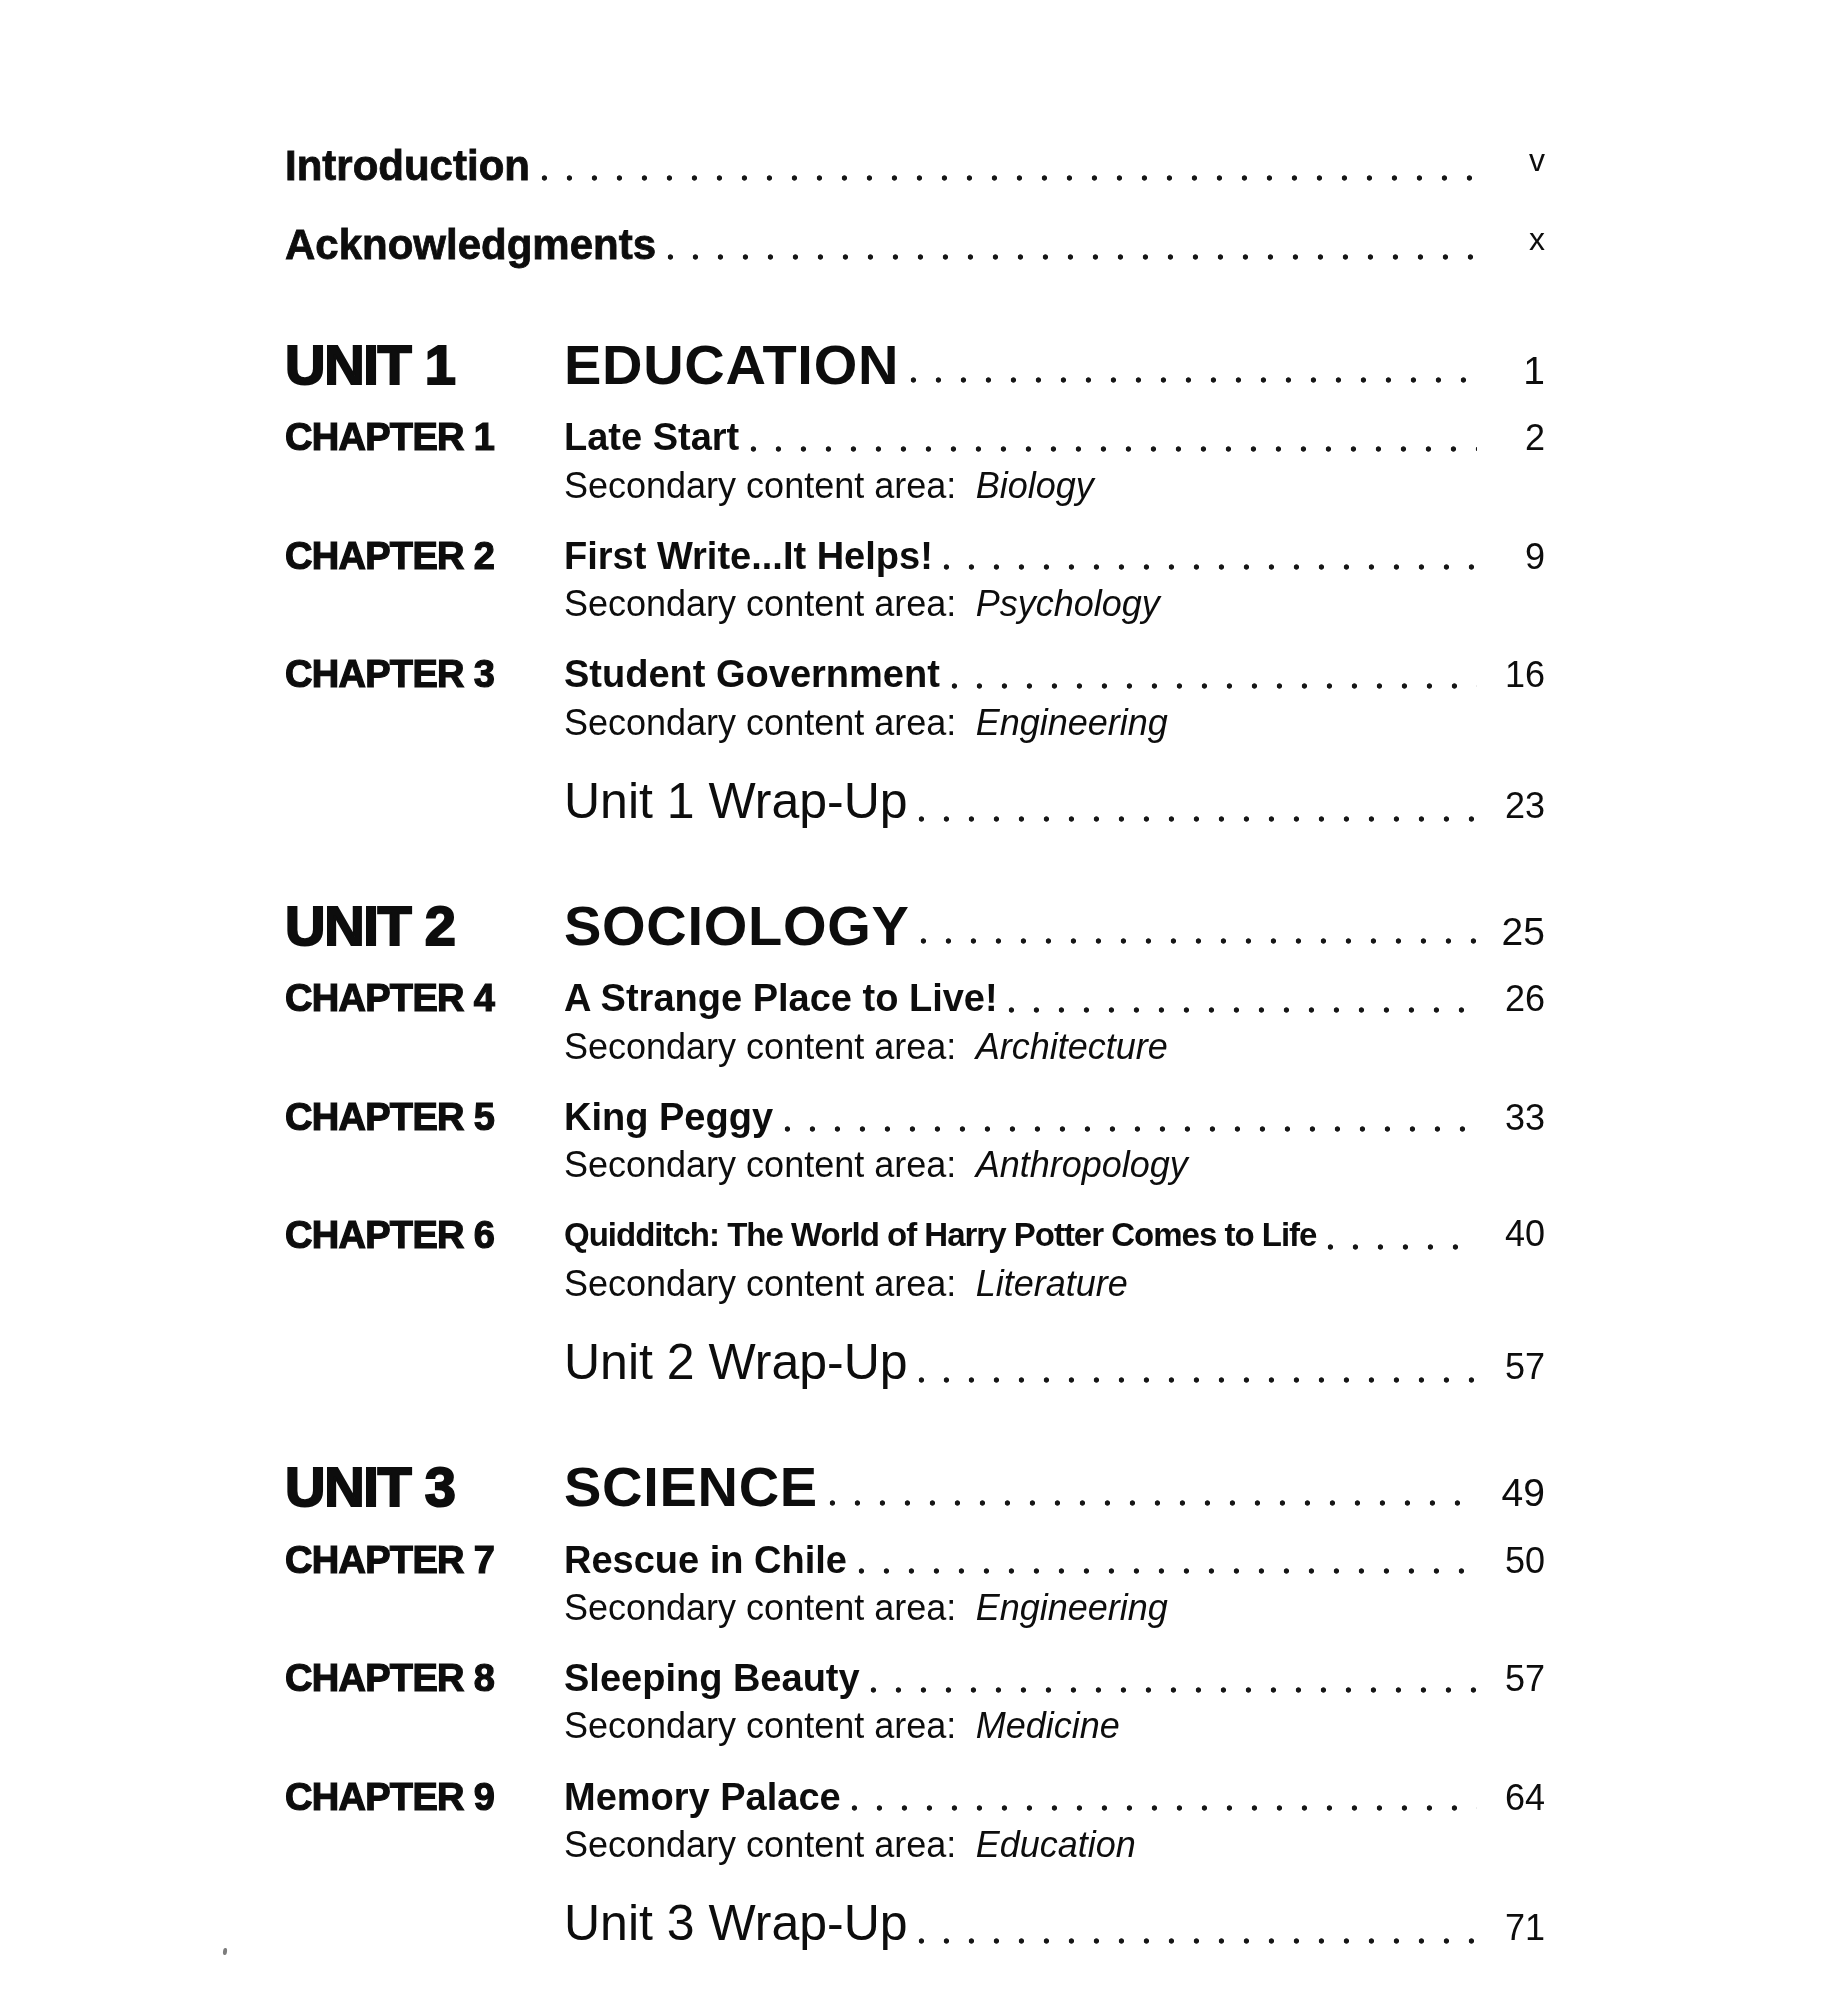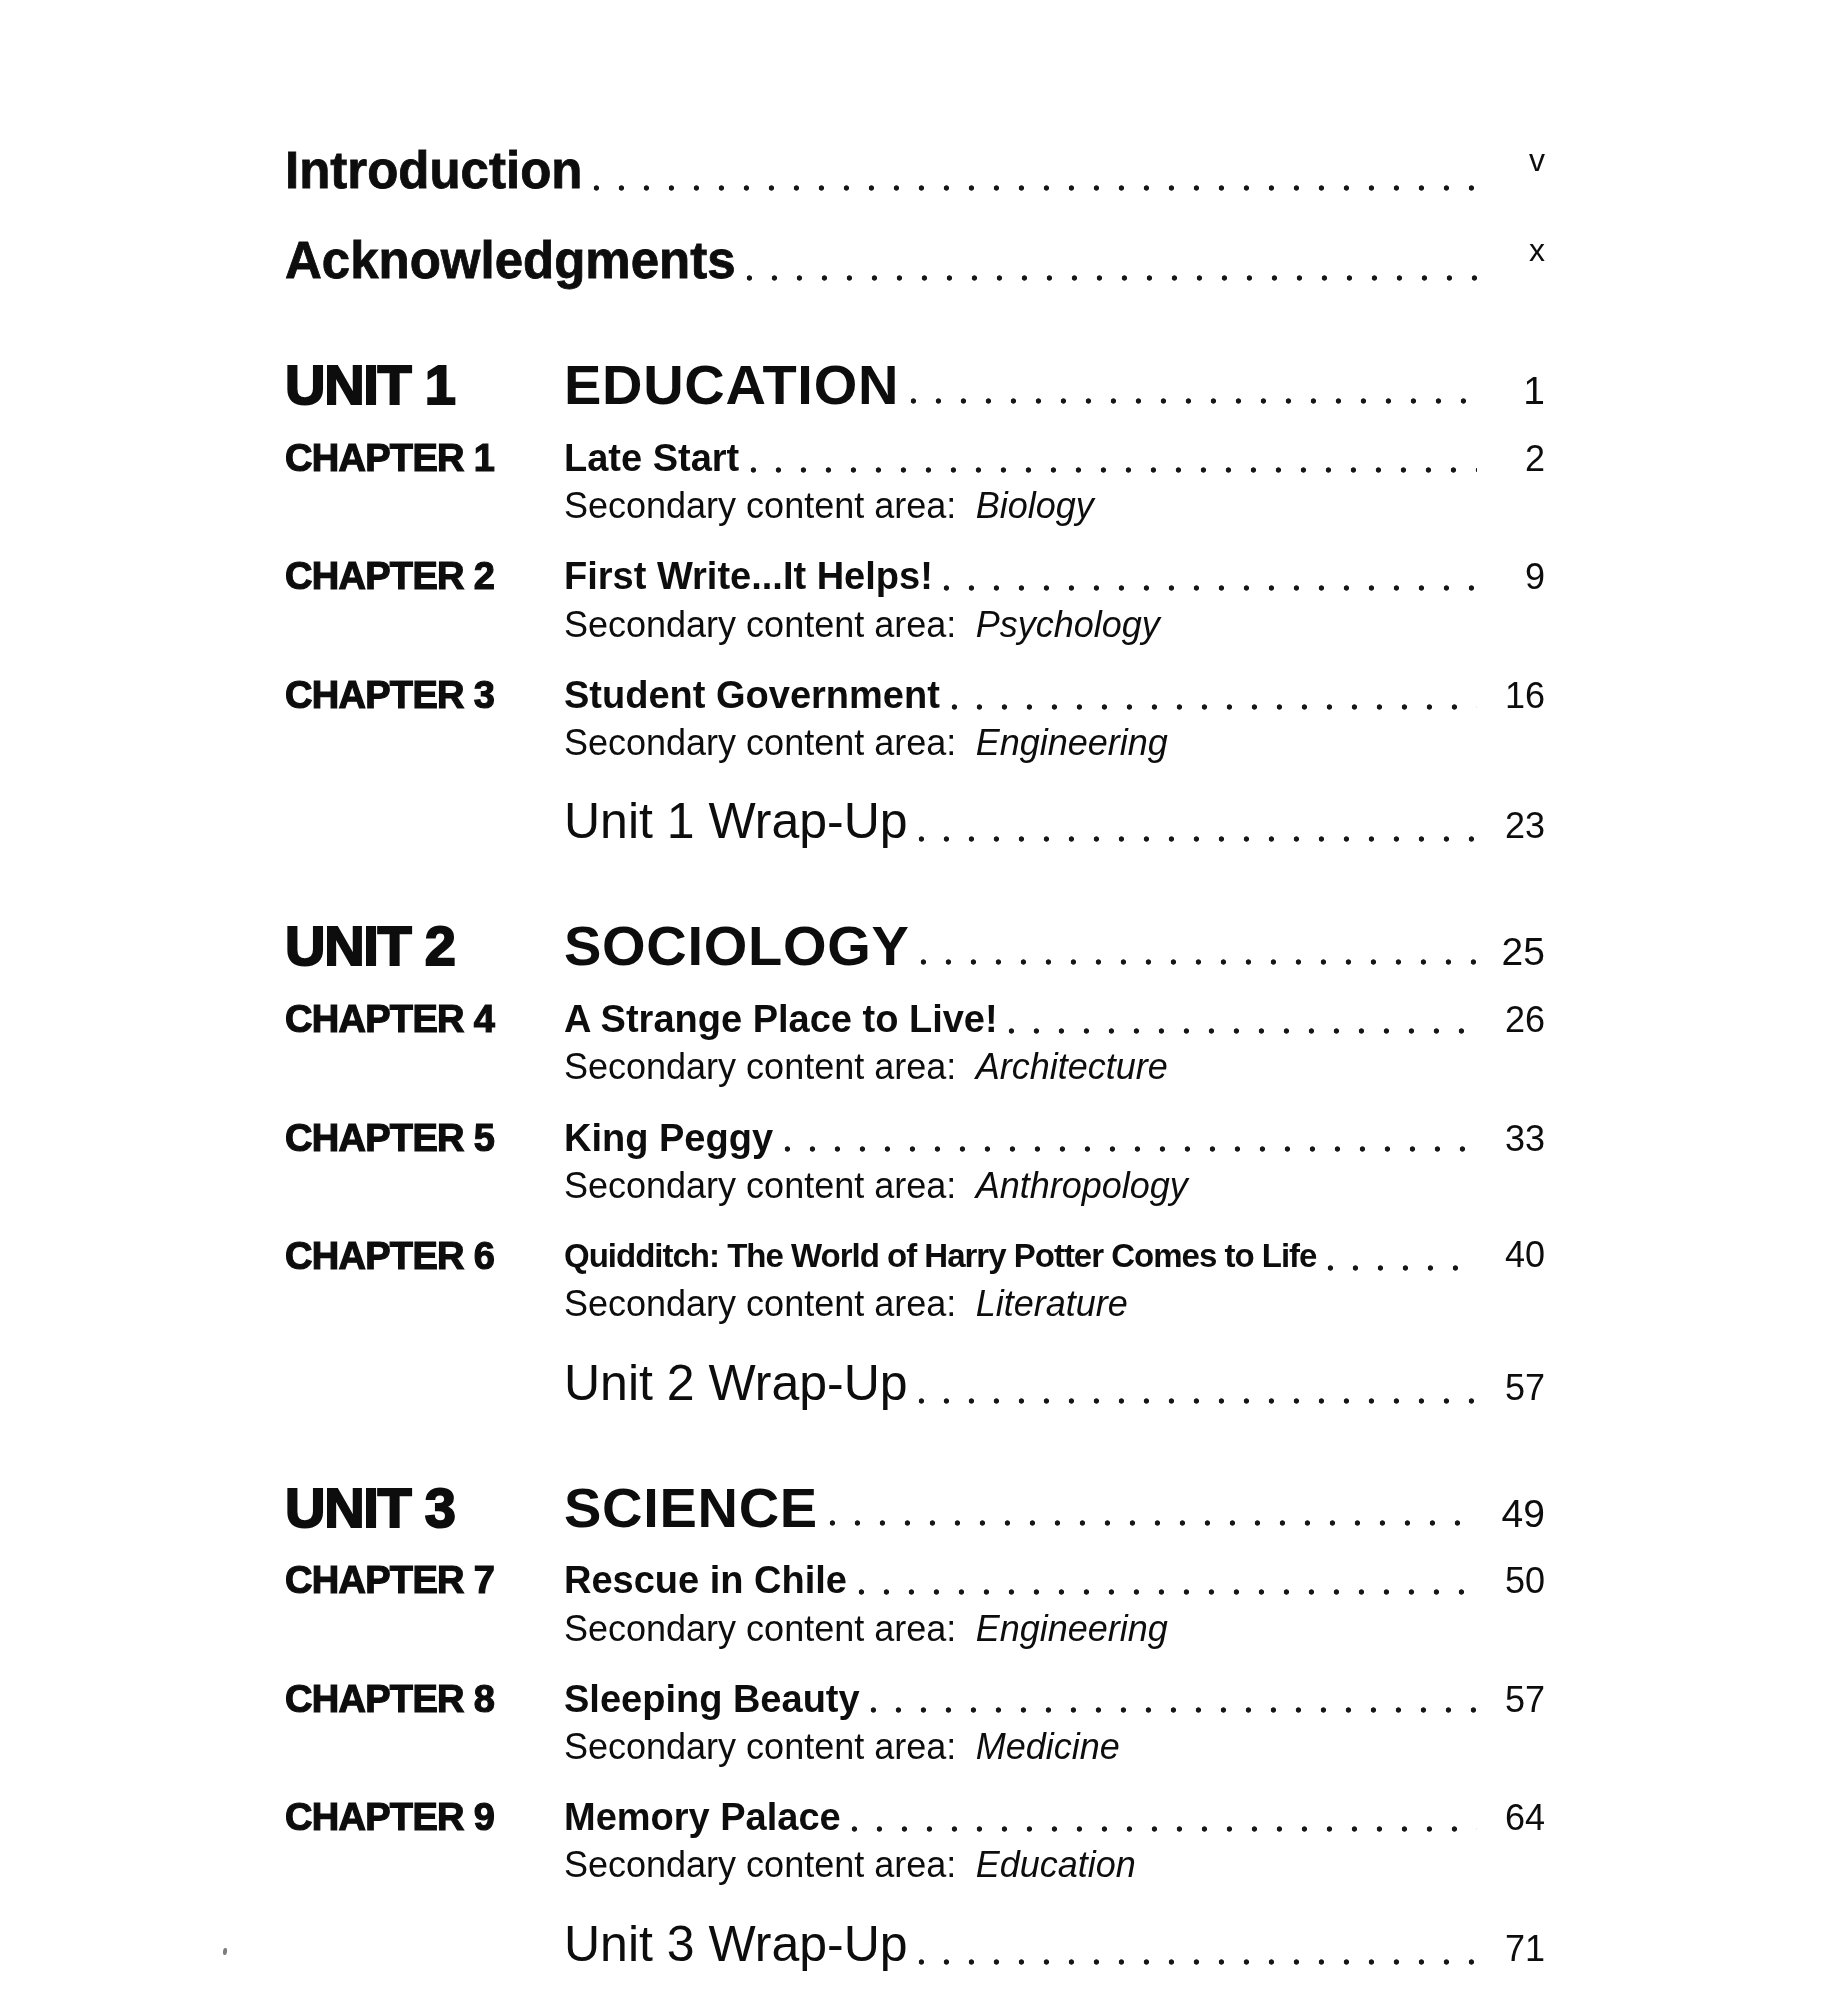--- a/index.html
+++ b/index.html
@@ -26,21 +26,21 @@
     margin: 0 4px 8px 10.7px;
     background-image: radial-gradient(circle at 3.4px 4px, #161616 2.3px, transparent 3px);
     background-size: 25px 8px;
     background-repeat: repeat-x;
     background-position: 0 0;
   }
   .pg { flex-shrink: 0; min-width: 64px; text-align: right; font-size: 36px; font-weight: 400; }
 
   
   .fm { margin-bottom: 31px; }
-  .fm .fm-title { font-size: 51px; font-weight: 700; -webkit-text-stroke: 0.8px #0d0d0d; line-height: 1.15; }
+  .fm .fm-title { font-size: 42px; font-weight: 700; -webkit-text-stroke: 0.8px #0d0d0d; line-height: 1.15; }
   .fm .leader { margin-bottom: 8.7px; }
   .fm .pg { font-size: 32px; }
 
   
   .unit { margin-top: 64px; margin-bottom: 19px; }
   .unit-label {
     font-size: 56px; font-weight: 700; line-height: 1.12;
     letter-spacing: -1.3px; -webkit-text-stroke: 2px #0d0d0d;
   }
   .unit-title { font-size: 56px; font-weight: 700; line-height: 1.12; letter-spacing: 0.7px; }

